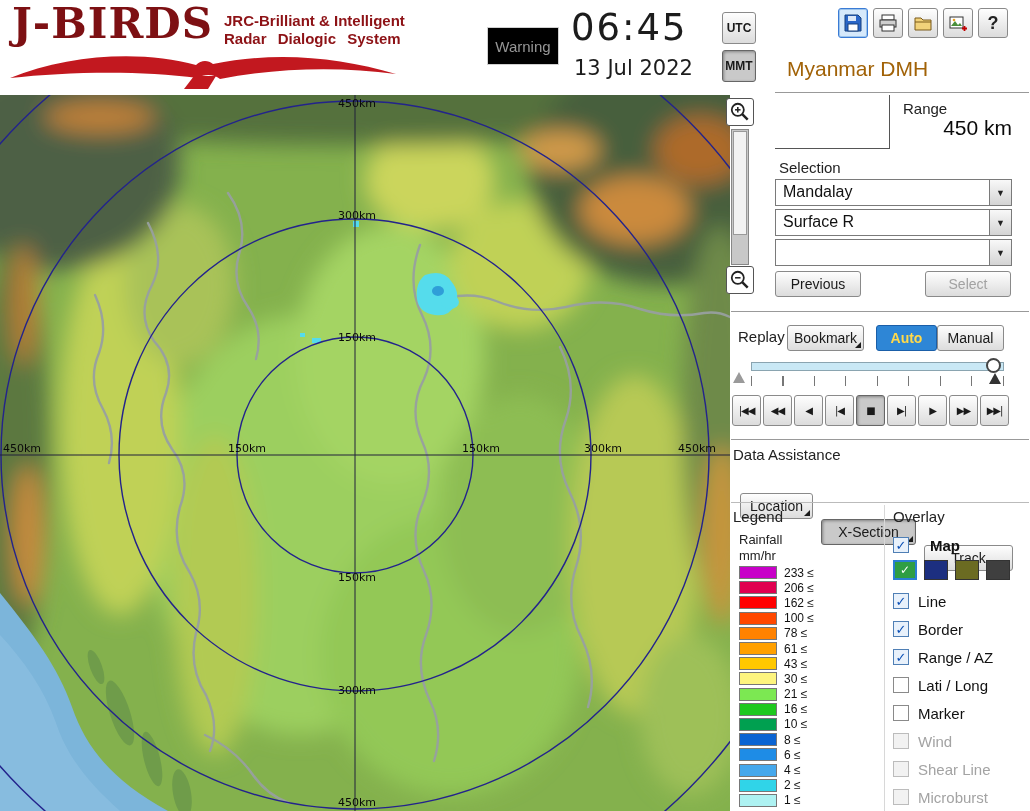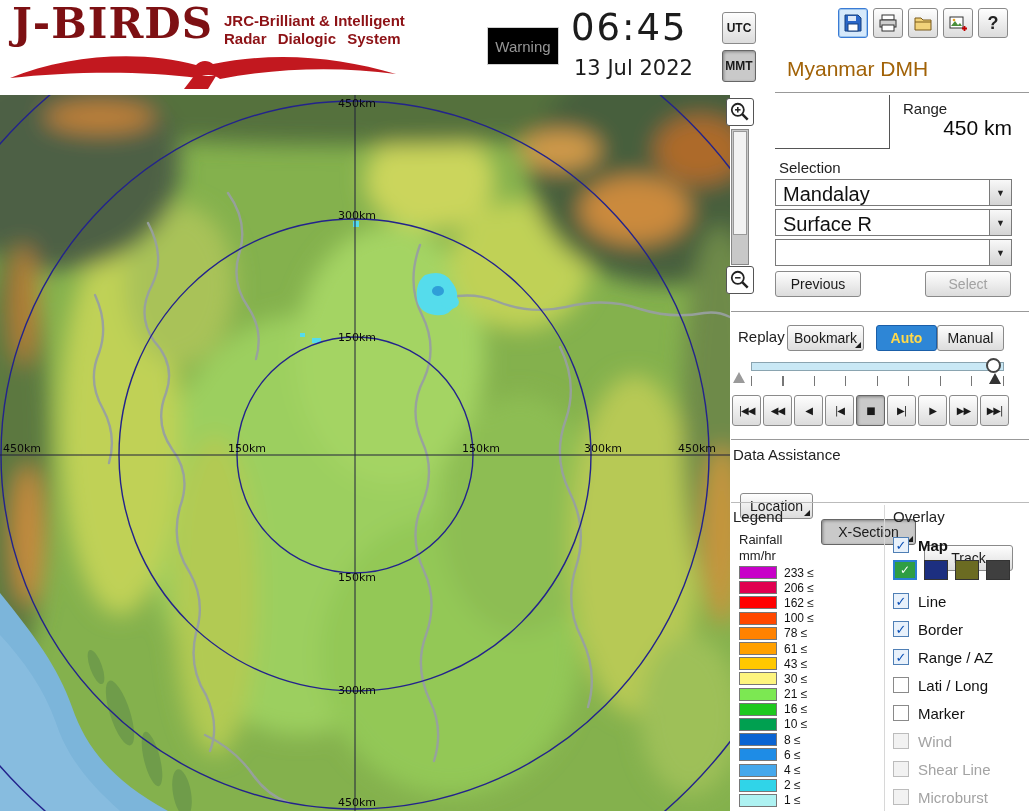--- a/index.html
+++ b/index.html
@@ -29,21 +29,21 @@
   .maplbl text{font-family:"DejaVu Sans",sans-serif;font-size:11px;fill:#0a0a0a;}
   
   .zoombtn{width:28px;height:28px;background:#fff;border:1px solid #555;}
   .ztrack{width:18px;height:136px;background:#c8c8c8;border:1px solid #888;box-sizing:border-box;}
   .zthumb{width:14px;height:104px;background:#f2f2f2;border:1px solid #999;box-sizing:border-box;}
   
   .hline{height:1px;background:#999;}
   .lbl{font-size:15px;color:#222;}
   .range-val{font-size:21px;color:#0a0a0a;text-align:right;}
   .dd{width:237px;height:27px;border:1px solid #7a7a7a;background:#fff;display:flex;box-sizing:border-box;}
-  .dd-val{flex:1;font-size:20px;padding:3px 0 0 7px;color:#111;overflow:hidden;white-space:nowrap;}
+  .dd-val{flex:1;font-size:16px;padding:3px 0 0 7px;color:#111;overflow:hidden;white-space:nowrap;}
   .dd-btn{width:21px;border-left:1px solid #7a7a7a;background:linear-gradient(#f8f8f8,#d4d4d4);
           display:flex;align-items:center;justify-content:center;font-size:9px;color:#222;}
   .btn.disabled{color:#a2a2a2;}
   .corner{position:relative;}
   .corner::after{content:"";position:absolute;right:2px;bottom:2px;width:0;height:0;
                  border-left:6px solid transparent;border-bottom:6px solid #1a1a1a;}
   .autobtn{background:#2e86d6;border:1px solid #1a5ea8;color:#ffd94a;font-weight:bold;}
   .sl-track{width:253px;height:9px;background:#c9e8f5;border:1px solid #8aa4b0;box-sizing:border-box;}
   .sl-ticks{width:253px;height:10px;background:repeating-linear-gradient(to right,#777 0,#777 1px,transparent 1px,transparent 31.5px);}
   .sl-handle{width:15px;height:15px;border-radius:50%;background:#fff;border:2px solid #444;box-sizing:border-box;}
@@ -360,21 +360,21 @@
       </div>
       <div class="lg-row">
         <span class="lg-sw" style="background: rgb(174, 242, 242);"></span>
         <span class="lg-lb">1 ≤</span>
       </div>
     </div>
 
   <div class="abs lbl" style="left:877px;top:508px;padding-left:16px;">Overlay</div>
   <div class="abs ov-row" style="left:893px;top:531px;">
     <span class="cb checked">✓</span>
-    <span class="ov-lb" style="font-weight:bold;">Map</span>
+    <span class="ov-lb" style="font-weight:bold;margin-left:12px;">Map</span>
   </div>
   <div id="themes" class="abs" style="left:893px;top:560px;">
       <div class="theme sel" style="background: rgb(47, 158, 68);">✓</div>
       <div class="theme" style="background: rgb(28, 47, 128);"></div>
       <div class="theme" style="background: rgb(107, 107, 34);"></div>
       <div class="theme" style="background: rgb(63, 63, 63);"></div>
     </div>
   <div class="abs" style="left:893px;top:587px;" id="overlay-items">
       <div class="ov-row">
         <span class="cb checked">✓</span>

